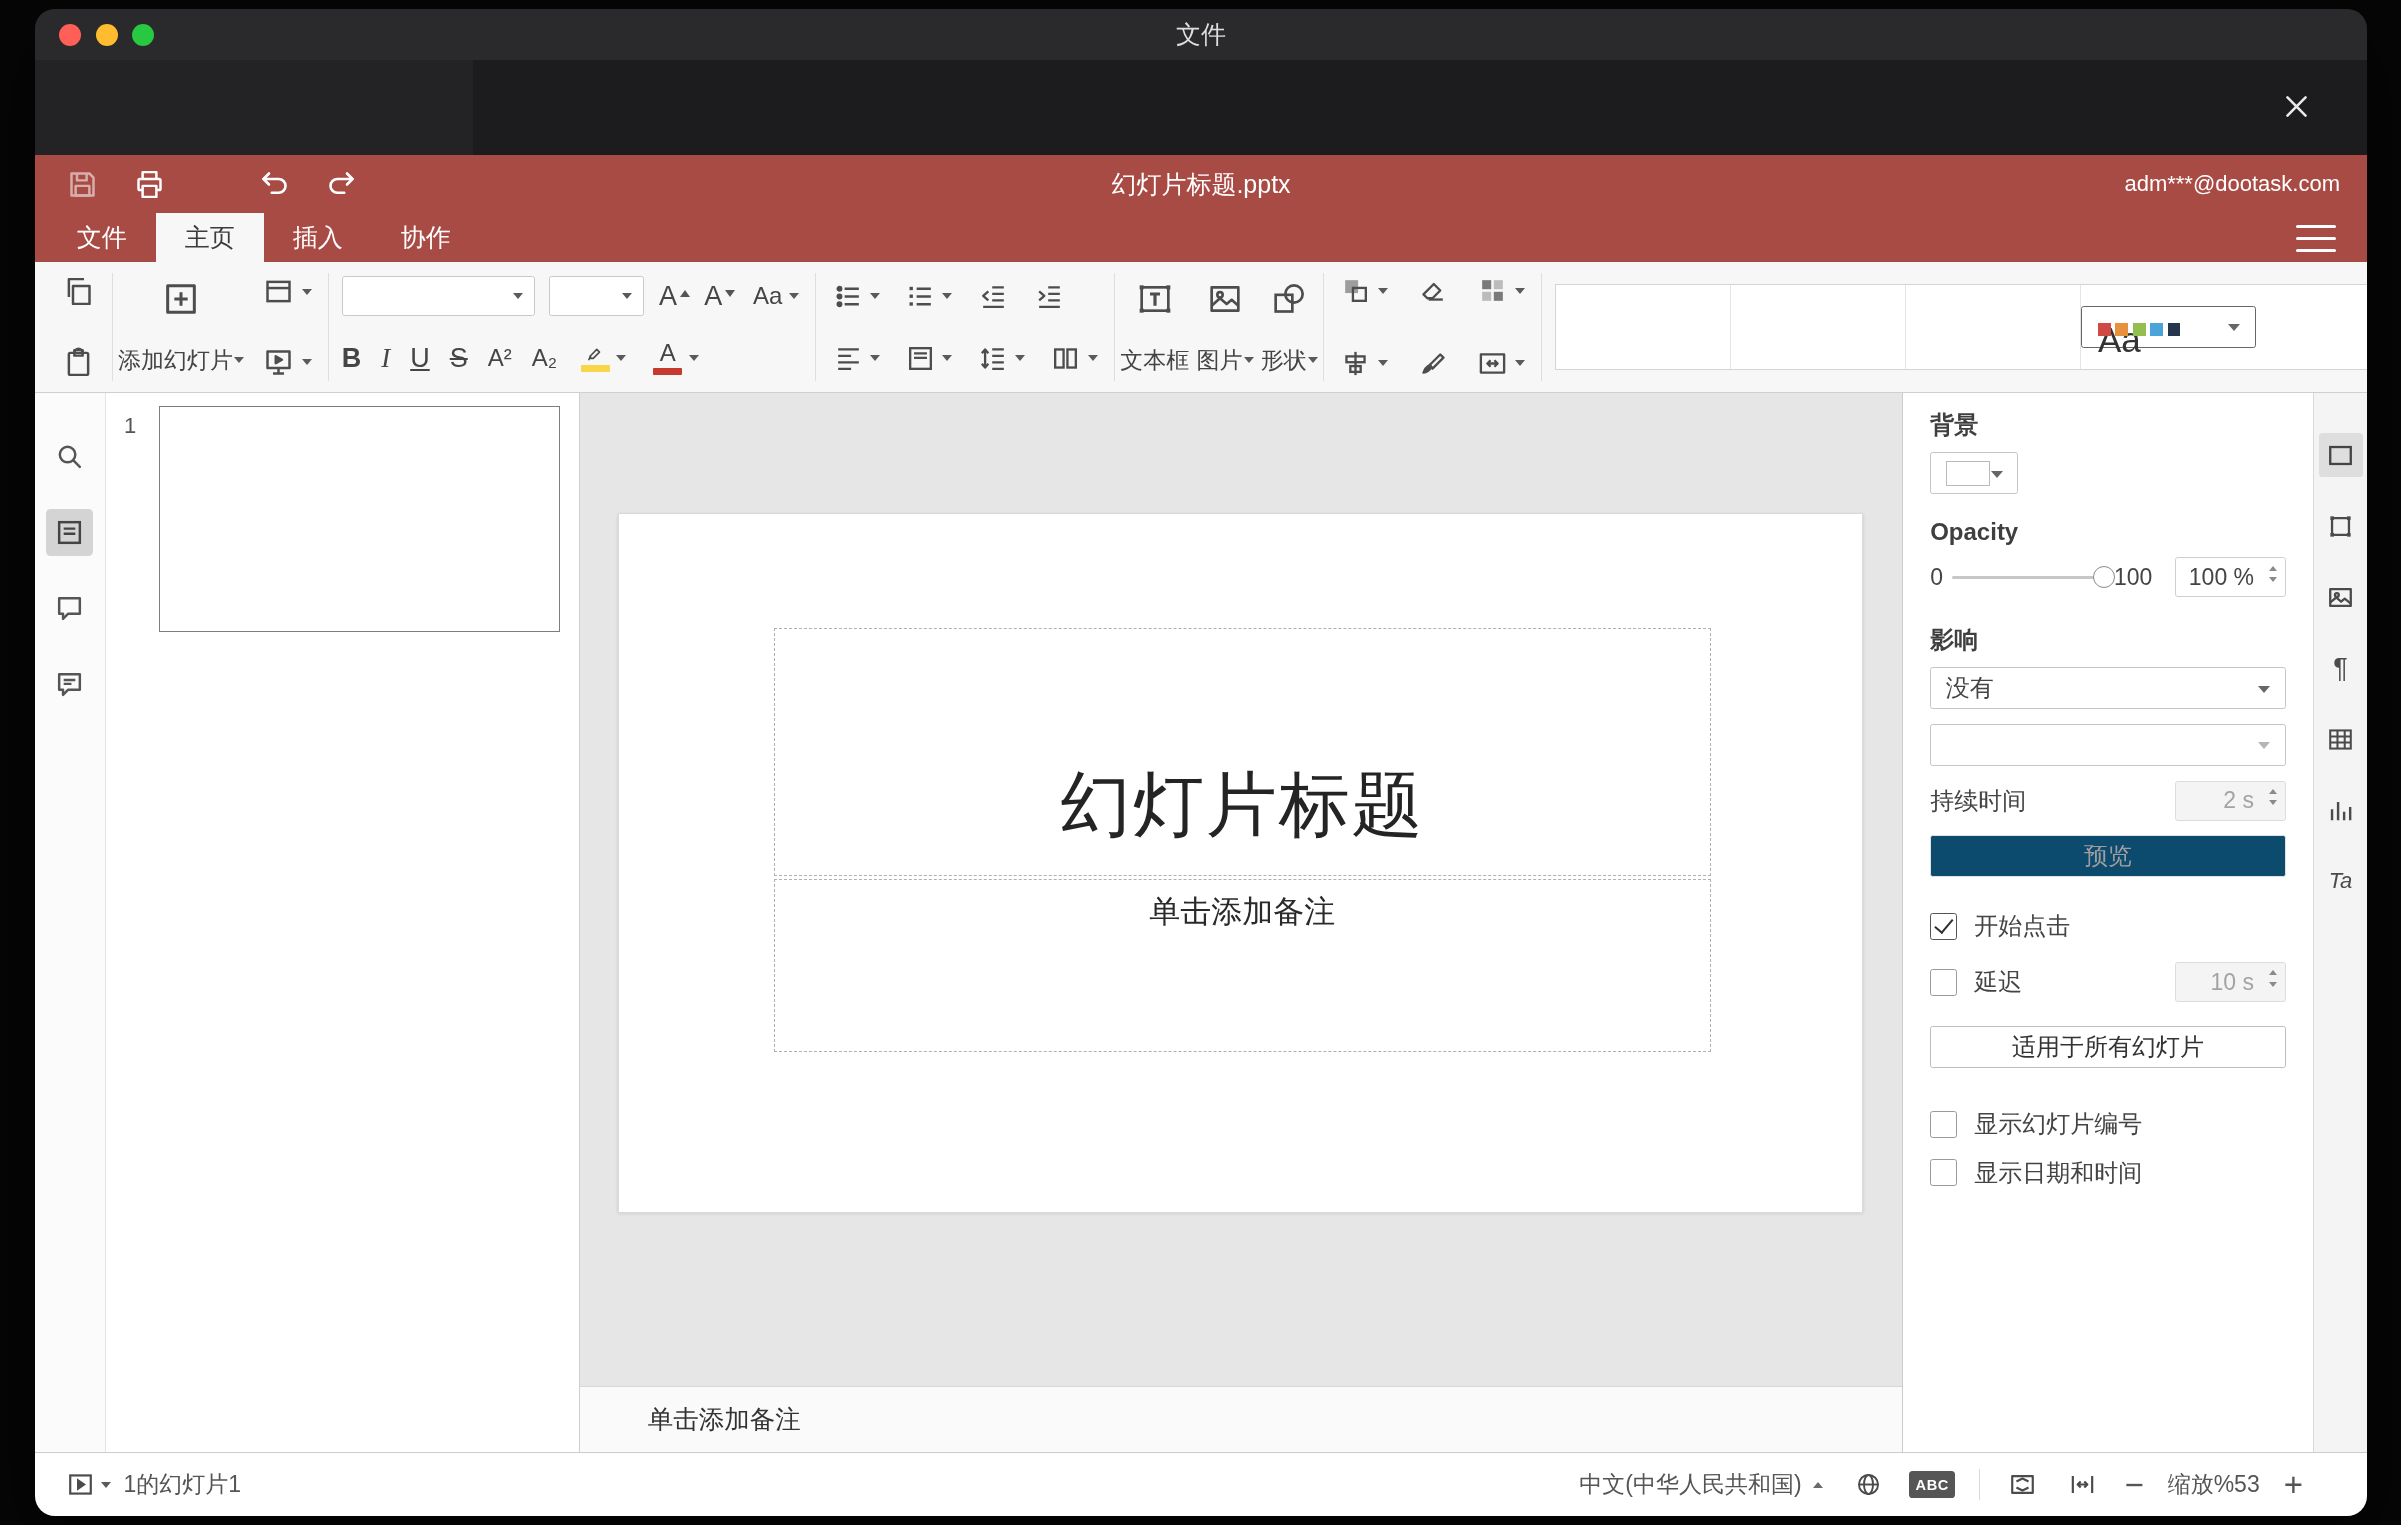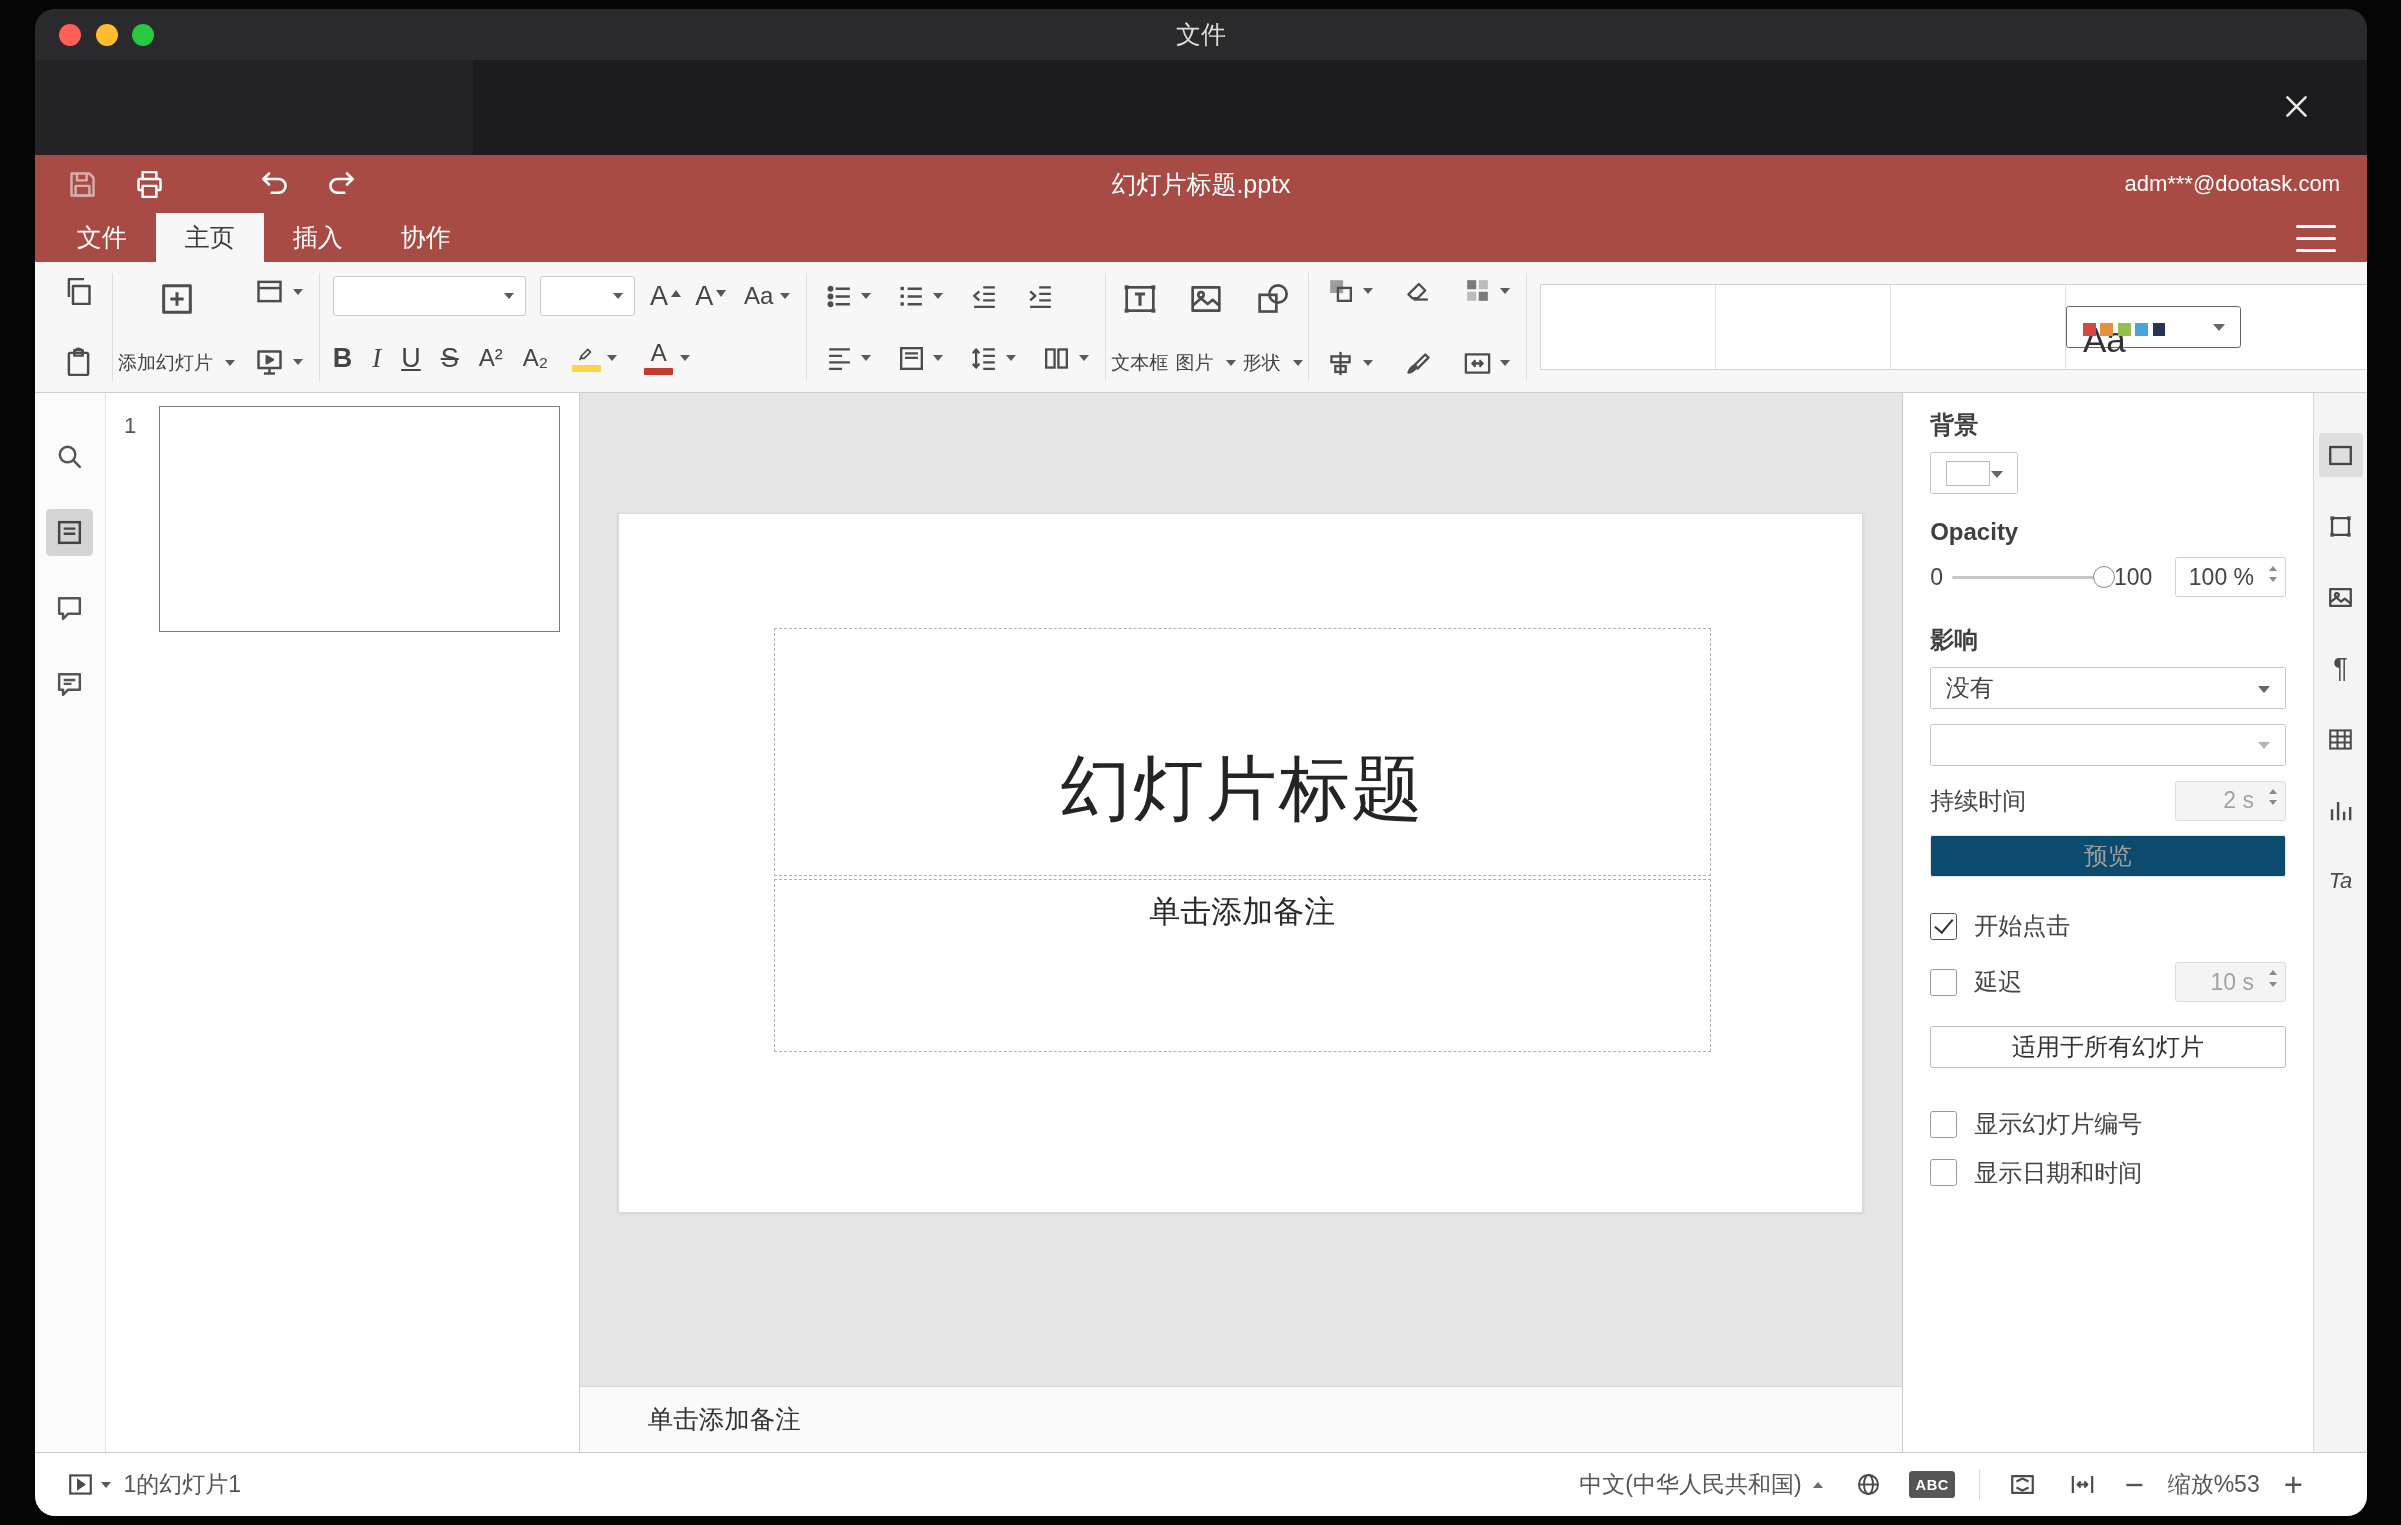--- a/index.html
+++ b/index.html
@@ -31,21 +31,21 @@
   .hamburger{position:absolute;right:31px;top:12px;width:40px;height:27px;display:flex;flex-direction:column;justify-content:space-between;cursor:pointer}
   .hamburger i{display:block;height:2.7px;background:#fff;border-radius:1.8px}
   
   .toolbar{height:131px;background:#f7f7f7;border-bottom:0.9px solid #cfcfcf;display:flex;align-items:center;padding:0 12.8px;flex:0 0 auto}
   .grp{display:flex;flex-direction:column;justify-content:space-between;height:111px;padding:0 11px}
   .grp.center{justify-content:center}
   .vdiv{width:0.9px;height:108px;background:#dedede;margin:0 1.8px;flex:0 0 auto}
   .irow{display:flex;align-items:center;gap:14.6px;height:49px}
   .tbtn{display:flex;align-items:center;gap:6.4px;border-radius:2.7px;cursor:pointer;padding:3.6px}
   .vbtn{display:flex;flex-direction:column;align-items:center;justify-content:space-between;height:108px;padding:5.5px 3.6px;cursor:pointer}
-  .vbtn .lbl{display:flex;align-items:center;gap:12px;font-size:19px;color:#444;white-space:nowrap}
+  .vbtn .lbl{display:flex;align-items:center;gap:1px;font-size:23px;color:#444;white-space:nowrap}
   .chev{width:0;height:0;border-left:5.5px solid transparent;border-right:5.5px solid transparent;border-top:6.4px solid #5a5a5a;display:inline-block}
   .combo{display:flex;align-items:center;justify-content:space-between;height:40px;border:0.9px solid #c9c9c9;border-radius:2.7px;background:#fff;padding:0 11px;cursor:pointer}
   .combo.name{width:193px}.combo.size{width:95px}
   .glyph{font-size:27px;color:#454545;line-height:1}
   .glyph.b{font-weight:700}.glyph.i{font-style:italic;font-family:"Liberation Serif",serif}
   .glyph.u{text-decoration:underline}.glyph.s{text-decoration:line-through}
   .glyph.small{font-size:24px}
   .stackA{position:relative;display:flex;align-items:flex-end;gap:2.7px;cursor:pointer}
   .tri-up{width:0;height:0;border-left:5.5px solid transparent;border-right:5.5px solid transparent;border-bottom:7.3px solid #555;margin-bottom:12.8px}
   .tri-dn{width:0;height:0;border-left:5.5px solid transparent;border-right:5.5px solid transparent;border-top:7.3px solid #555;margin-bottom:12.8px}
@@ -63,21 +63,21 @@
   .lstrip{width:71px;background:#fbfbfb;border-right:0.9px solid #e4e4e4;display:flex;flex-direction:column;align-items:center;padding-top:40px;gap:29px}
   .sicon{width:47px;height:47px;display:flex;align-items:center;justify-content:center;border-radius:4.6px;cursor:pointer}
   .sicon.active{background:#d4d4d4}
   .thumbs{width:474px;background:#fff;border-right:0.9px solid #cfcfcf;position:relative}
   .thumb-num{position:absolute;left:18px;top:20px;font-size:22px;color:#555}
   .thumb{position:absolute;left:53px;top:12.8px;width:401px;height:226px;background:#fff;border:1.8px solid #7d7d7d;cursor:pointer}
   .canvas-col{width:1323px;display:flex;flex-direction:column;min-width:0}
   .canvas{flex:1;background:#e6e6e6;position:relative;overflow:hidden}
   .slide{position:absolute;left:38px;top:120px;width:1245px;height:700px;background:#fff;border:0.9px solid #dadada;box-shadow:0 0.9px 3.6px rgba(0,0,0,.12)}
   .ph{position:absolute;border:1.8px dashed #b0b0b0;display:flex;justify-content:center;cursor:text}
-  .ph.title{left:155px;top:114px;width:937px;height:248px;align-items:flex-end;padding-bottom:38px}
+  .ph.title{left:155px;top:114px;width:937px;height:248px;align-items:flex-end;padding-bottom:22px}
   .ph.title .txt{font-size:71px;color:#242424;font-weight:500;letter-spacing:1.8px}
   .ph.sub{left:155px;top:365px;width:937px;height:173px;align-items:flex-start;padding-top:11px}
   .ph.sub .txt{font-size:31px;color:#2a2a2a}
   .notes{height:66px;background:#fafafa;border-top:0.9px solid #d8d8d8;display:flex;align-items:center;padding-left:68px;font-size:25.5px;color:#333}
   
   .panel{width:411px;background:#fff;border-left:0.9px solid #cbcbcb;padding:16.4px 27px;overflow:hidden}
   .plabel{font-size:24px;font-weight:700;color:#3f3f3f;margin-bottom:11px}
   .sel{position:relative;height:42px;border:0.9px solid #c5c5c5;border-radius:2.7px;background:#fff;display:flex;align-items:center;padding:0 14.6px;font-size:24px;color:#444;cursor:pointer}
   .sel::after{content:"";position:absolute;right:14.6px;top:50%;margin-top:-2.7px;border-left:6.4px solid transparent;border-right:6.4px solid transparent;border-top:7.3px solid #666}
   .sel.dis{color:#aaa}.sel.dis::after{border-top-color:#b5b5b5}

